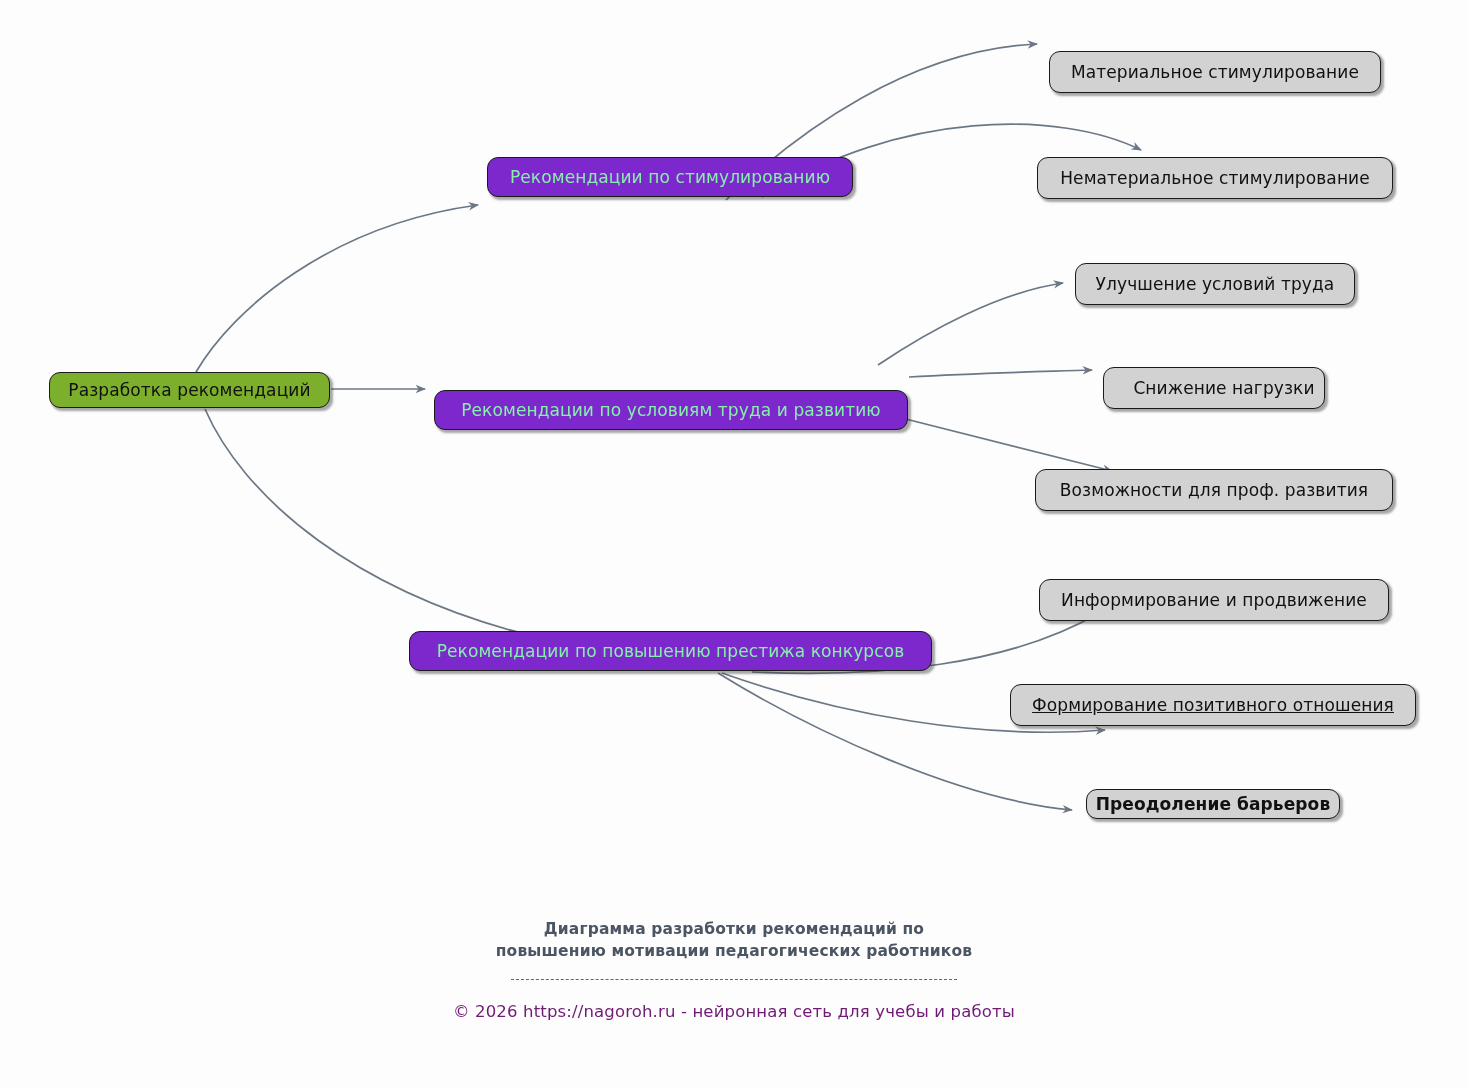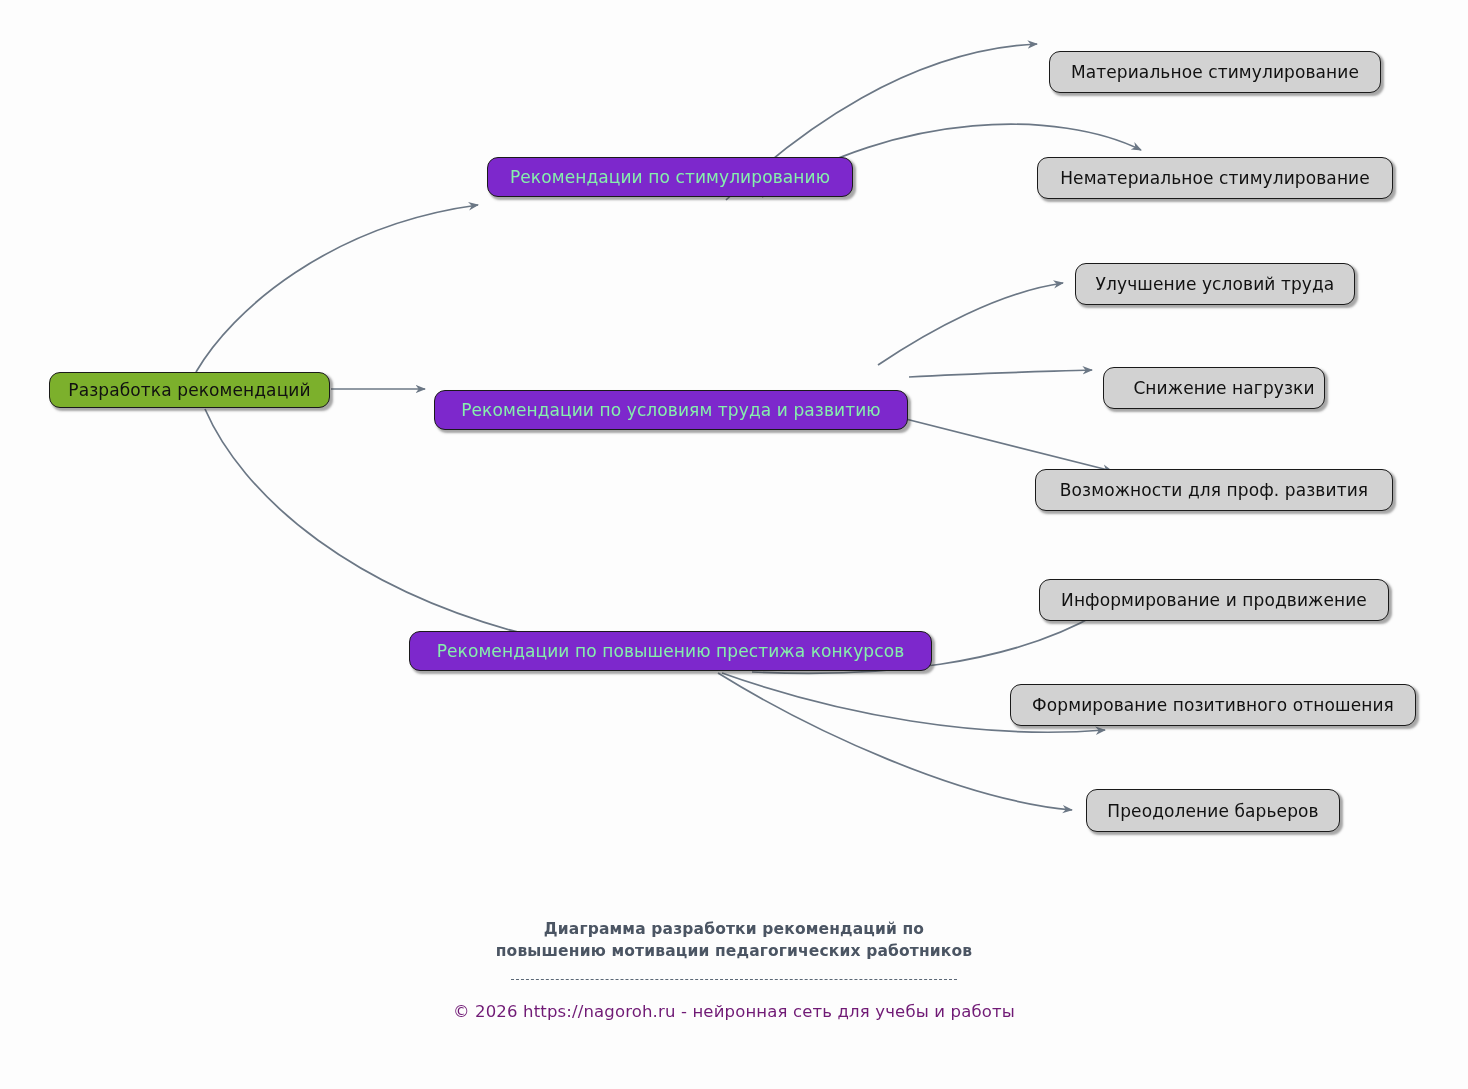--- a/index.html
+++ b/index.html
@@ -151,25 +151,25 @@
   </div>
 
   <div class="node node-leaf" style="left:1035px; top:469px; width:358px; height:42px;">
     <span class="node-label">Возможности для проф. развития</span>
   </div>
 
   <div class="node node-leaf" style="left:1039px; top:579px; width:350px; height:42px;">
     <span class="node-label">Информирование и продвижение</span>
   </div>
 
-  <div class="node node-leaf" style="left:1010px; top:684px; width:406px; height:42px;">
+  <div class="node node-leaf" style="left:1010px; top:684px; width:406px; height:42px;text-decoration:underline;">
     <span class="node-label">Формирование позитивного отношения</span>
   </div>
 
-  <div class="node node-leaf" style="left:1086px; top:789px; width:254px; height:43px;">
+  <div class="node node-leaf" style="left:1086px; top:789px; width:254px; height:30px;font-weight:bold;">
     <span class="node-label">Преодоление барьеров</span>
   </div>
 
   <div id="footer" style="top:918px;">
     <div id="footer-title">
       <span class="ft-line">Диаграмма разработки рекомендаций по</span>
       <span class="ft-line">повышению мотивации педагогических работников</span>
     </div>
     <div id="footer-divider"></div>
     <div id="footer-credit">© 2026 https://nagoroh.ru - нейронная сеть для учебы и работы</div>

